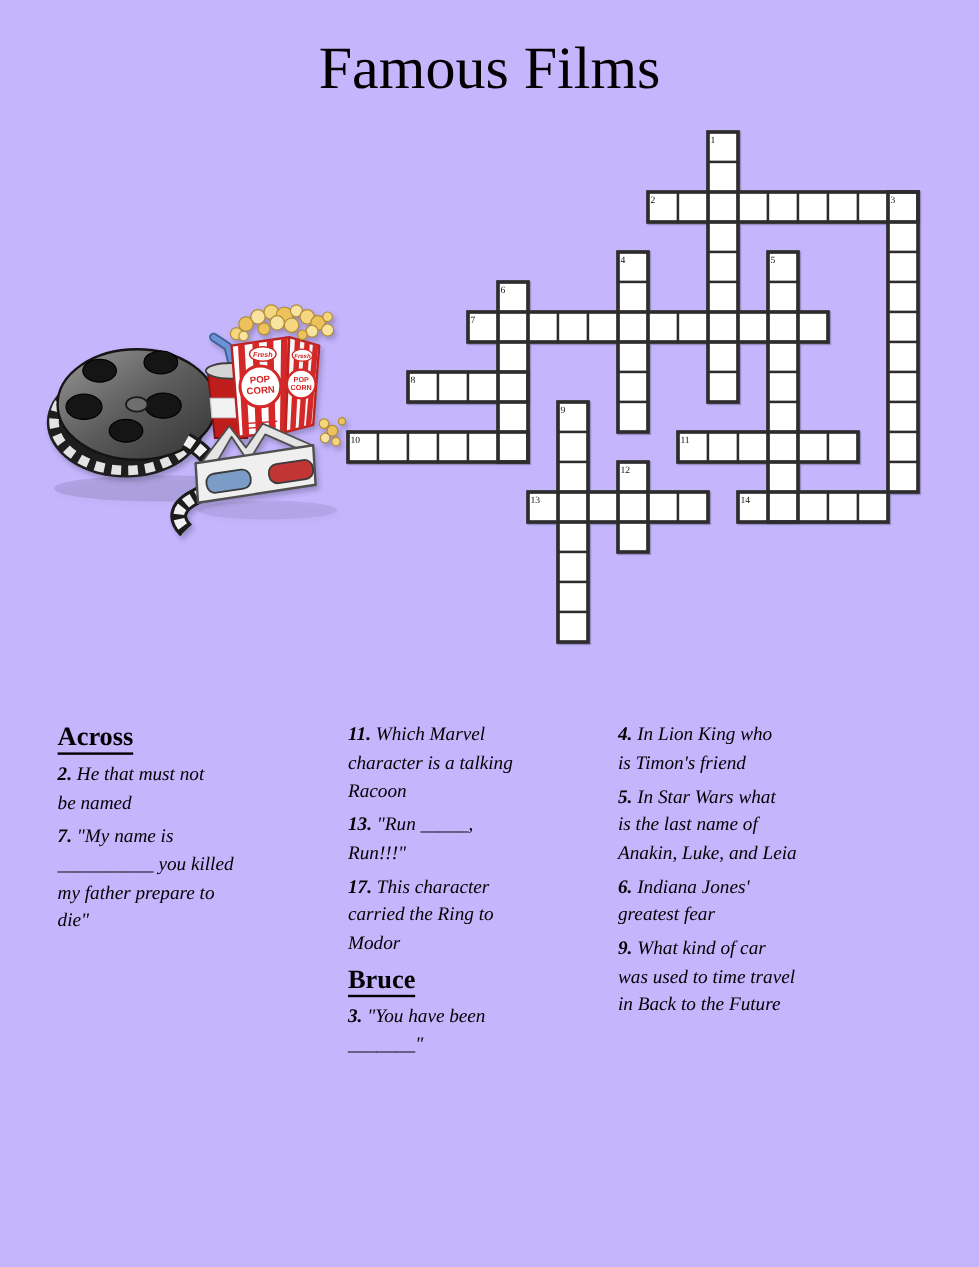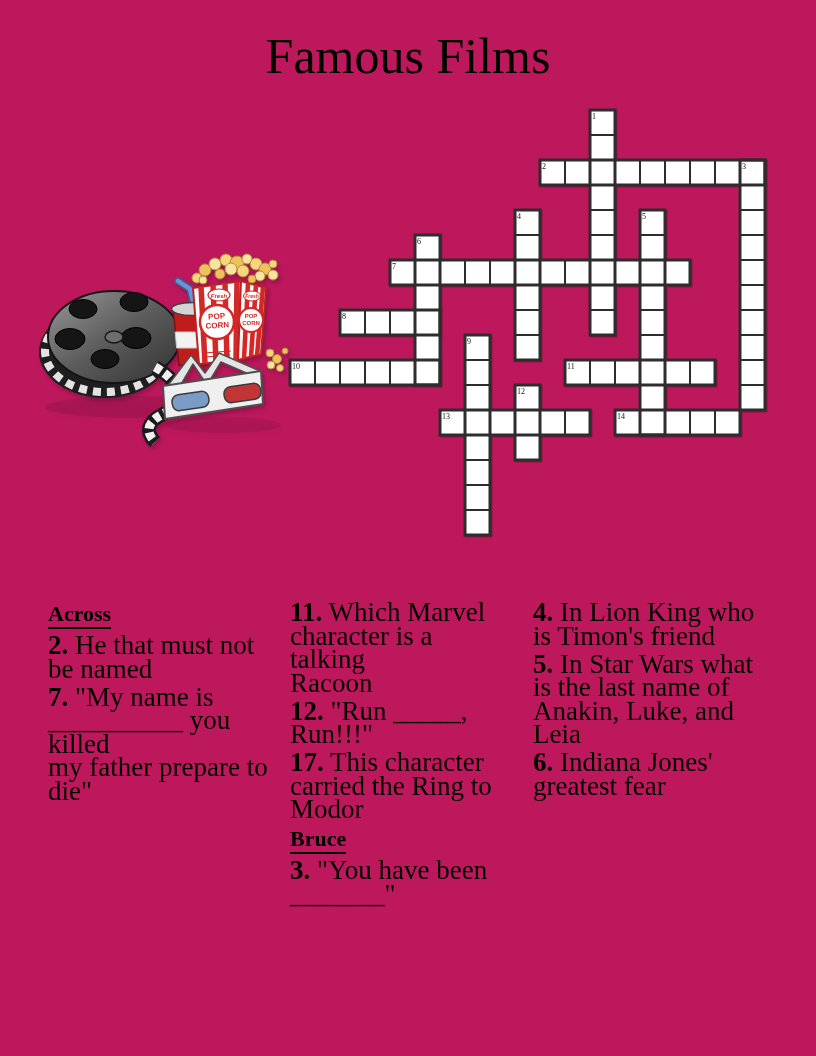--- a/index.html
+++ b/index.html
@@ -1,28 +1,28 @@
 <!DOCTYPE html>
 <html><head>
 <meta charset="utf-8">
 <style>
   html,body{margin:0;padding:0;background:#fff;}
-  #page{position:relative;width:816px;height:1056px;background:#be185d;overflow:hidden;
+  #page{position:relative;width:816px;height:1056px;background:#c4b5fd;overflow:hidden;
         font-family:"Liberation Serif", serif;color:#000;}
   .title{position:absolute;top:31px;left:0;width:816px;text-align:center;
          font-size:50px;line-height:1;font-weight:400;}
   #grid-svg{position:absolute;left:287px;top:107px;
             filter:drop-shadow(1px 1.5px 0.5px rgba(0,0,0,0.25));}
   #clipart{position:absolute;left:33px;top:252px;
            filter:drop-shadow(2px 3px 2px rgba(0,0,0,0.22));}
   .clue-col{position:absolute;top:601px;}
   #clue-col-0{left:48px;width:240px;}
   #clue-col-1{left:290px;width:215px;}
-  #clue-col-2{left:533px;width:248px;}
-  .clue{font-size:27px;line-height:23.5px;white-space:pre-line;margin:0 0 4.5px 0;}
+  #clue-col-2{left:515px;width:248px;}
+  .clue{font-size:16px;line-height:23.5px;white-space:pre-line;margin:0 0 4.5px 0;font-style:italic;}
   .clue b{font-weight:bold;}
   .clue-header{font-size:22px;font-weight:bold;line-height:25px;margin:0 0 5px 0;}
   .clue-header span{display:inline-block;border-bottom:2px solid #000;padding-bottom:1px;}
   .cn{font-family:"Liberation Serif", serif;}
 </style>
 </head>
 <body>
 
 <div id="page">
 
@@ -260,32 +260,35 @@
 be named</div>
       <div class="clue"><b>7.</b> "My name is
 __________ you killed
 my father prepare to
 die"</div>
     </div>
   <div id="clue-col-1" class="clue-col">
       <div class="clue"><b>11.</b> Which Marvel
 character is a talking
 Racoon</div>
-      <div class="clue"><b>12.</b> "Run _____,
+      <div class="clue"><b>13.</b> "Run _____,
 Run!!!"</div>
       <div class="clue"><b>17.</b> This character
 carried the Ring to
 Modor</div>
       <div class="clue-header"><span>Bruce</span></div>
       <div class="clue"><b>3.</b> "You have been
 _______"</div>
     </div>
   <div id="clue-col-2" class="clue-col">
       <div class="clue"><b>4.</b> In Lion King who
 is Timon's friend</div>
       <div class="clue"><b>5.</b> In Star Wars what
 is the last name of
 Anakin, Luke, and Leia</div>
       <div class="clue"><b>6.</b> Indiana Jones'
 greatest fear</div>
+      <div class="clue"><b>9.</b> What kind of car
+was used to time travel
+in Back to the Future</div>
     </div>
 
 </div>
 
 </body></html>

